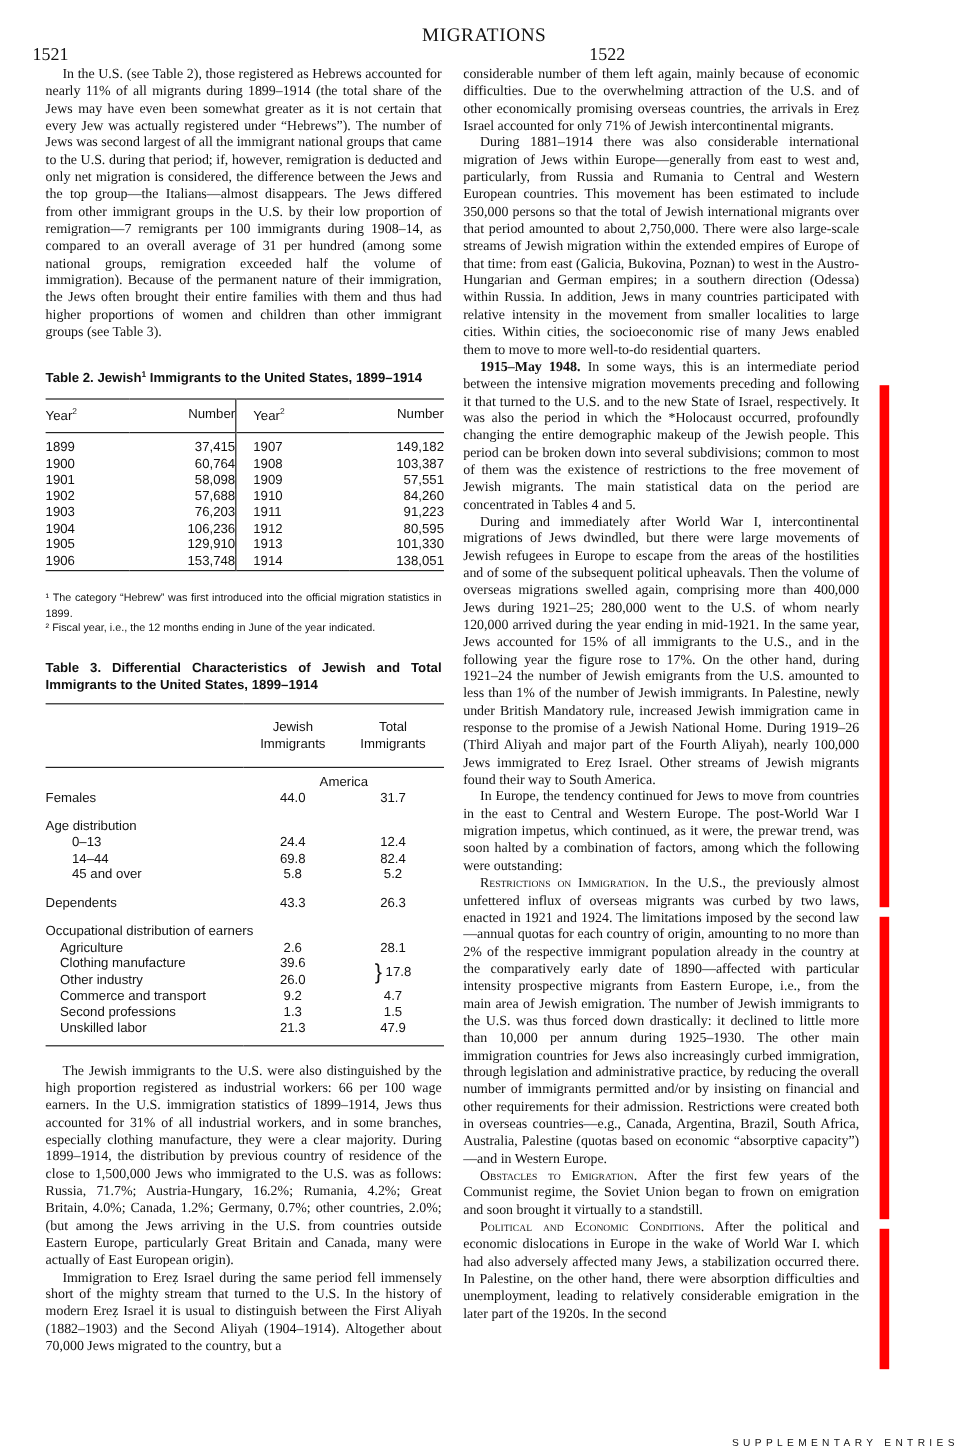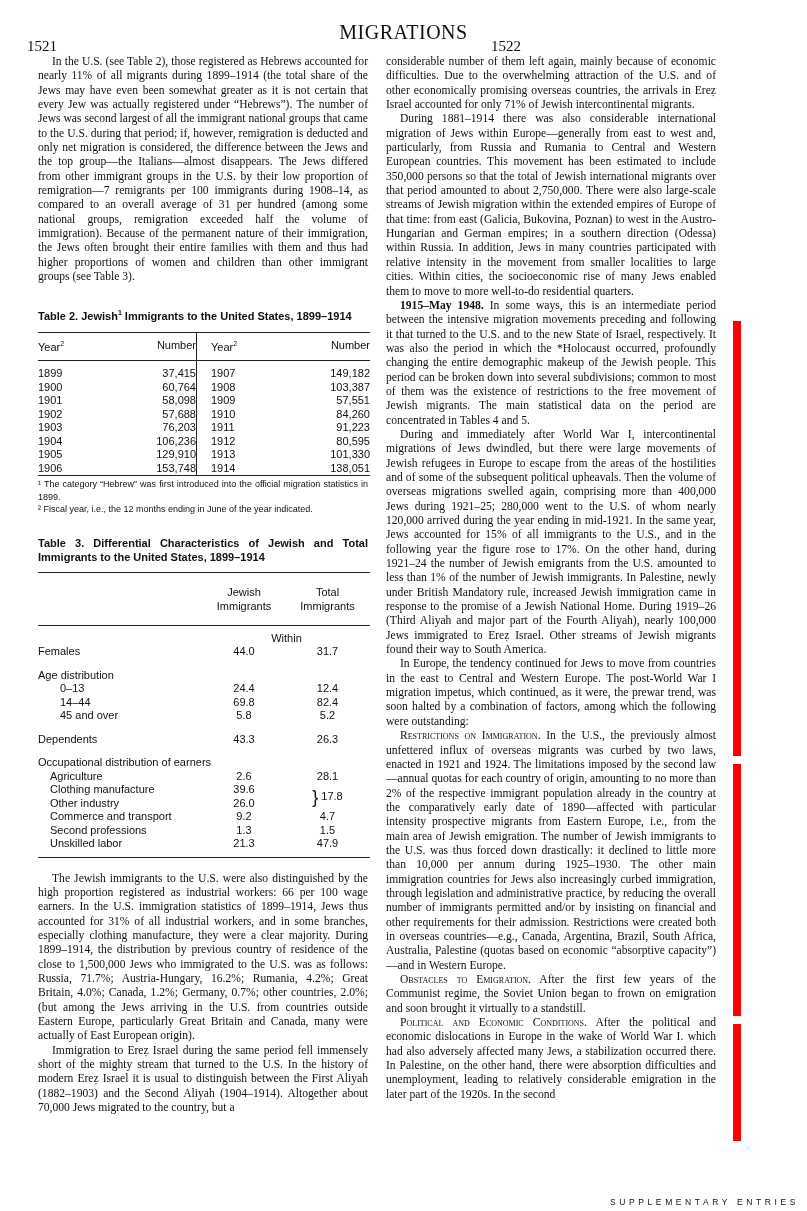--- a/index.html
+++ b/index.html
@@ -3,42 +3,42 @@
 <meta charset="utf-8">
 <style>
   html, body { margin: 0; padding: 0; background: #ffffff; }
   body { width: 807px; height: 1211px; position: relative; overflow: hidden; color: #111; }
   .serif { font-family: "Liberation Serif", "DejaVu Serif", serif; }
   .sans { font-family: "Liberation Sans", "DejaVu Sans", sans-serif; }
 
   .page-num { position: absolute; top: 38px; font-size: 15px; }
   #pn-left { left: 27px; }
   #pn-right { left: 491px; }
-  .running-head { position: absolute; top: 21px; left: 0; width: 807px; text-align: center; font-size: 20px; letter-spacing: 0.5px; }
+  .running-head { position: absolute; top: 21px; left: 0; width: 807px; text-align: center; font-size: 16px; letter-spacing: 0.5px; }
 
   .col { position: absolute; font-size: 11.6px; line-height: 14.35px; text-align: justify; }
   #col-left { left: 38px; top: 55px; width: 330px; }
   #col-right { left: 386px; top: 55px; width: 330px; }
   .col p { margin: 0; text-indent: 14px; }
   .col p.noindent { text-indent: 0; }
   .sc { font-variant: small-caps; }
   .bold { font-weight: bold; }
 
   .tbl-caption { font-size: 11px; font-weight: bold; margin: 0; line-height: 14px; text-align: left; }
   table { border-collapse: collapse; font-size: 11px; width: 332px; }
   #table2 { margin-top: 10px; }
   #table2 th { font-weight: normal; text-align: left; padding: 4px 0 6px 0; }
   #table2 th.num, #table2 td.num { text-align: right; }
   #table2 td { padding: 0; line-height: 13.5px; }
   #table2 thead tr { border-top: 1px solid #222; border-bottom: 1px solid #222; }
   #table2 tbody tr:first-child td { padding-top: 6px; }
   #table2 tbody tr:last-child td { padding-bottom: 0; }
   #table2 tbody { border-bottom: 1px solid #222; }
   .vsep { border-left: 1px solid #222; padding-left: 14px !important; }
-  .fn { font-size: 9px; line-height: 12.5px; margin-top: 2px; text-align: justify; }
+  .fn { font-size: 9px; line-height: 12.5px; margin-top: 16px; text-align: justify; }
   .fn div { margin: 0; }
 
   #table3 { margin-top: 8px; }
   #table3 thead tr { border-top: 1px solid #222; border-bottom: 1px solid #222; }
   #table3 th { font-weight: normal; text-align: center; padding: 12px 0 12px 0; line-height: 14px; }
   #table3 td { padding: 0; line-height: 13.5px; }
   #table3 td.c { text-align: center; }
   #table3 tbody { border-bottom: 1px solid #222; }
   .ind1 { padding-left: 22px !important; }
   .ind2 { padding-left: 12px !important; }
@@ -140,21 +140,21 @@
       <thead>
         <tr>
           <th style="width:165px"></th>
           <th style="width:82px"><span>Jewish</span><br><span>Immigrants</span></th>
           <th><span>Total</span><br><span>Immigrants</span></th>
         </tr>
       </thead>
       <tbody>
         <tr>
             <td style="padding-top:6px"></td>
-            <td colspan="2" class="c" style="padding-top:6px">Within</td>
+            <td colspan="2" class="c" style="padding-top:6px">America</td>
           </tr>
         <tr>
           <td>Females</td>
           <td class="c">44.0</td>
           <td class="c">31.7</td>
         </tr>
         <tr class="spacer">
             <td colspan="3"></td>
           </tr>
         <tr>

